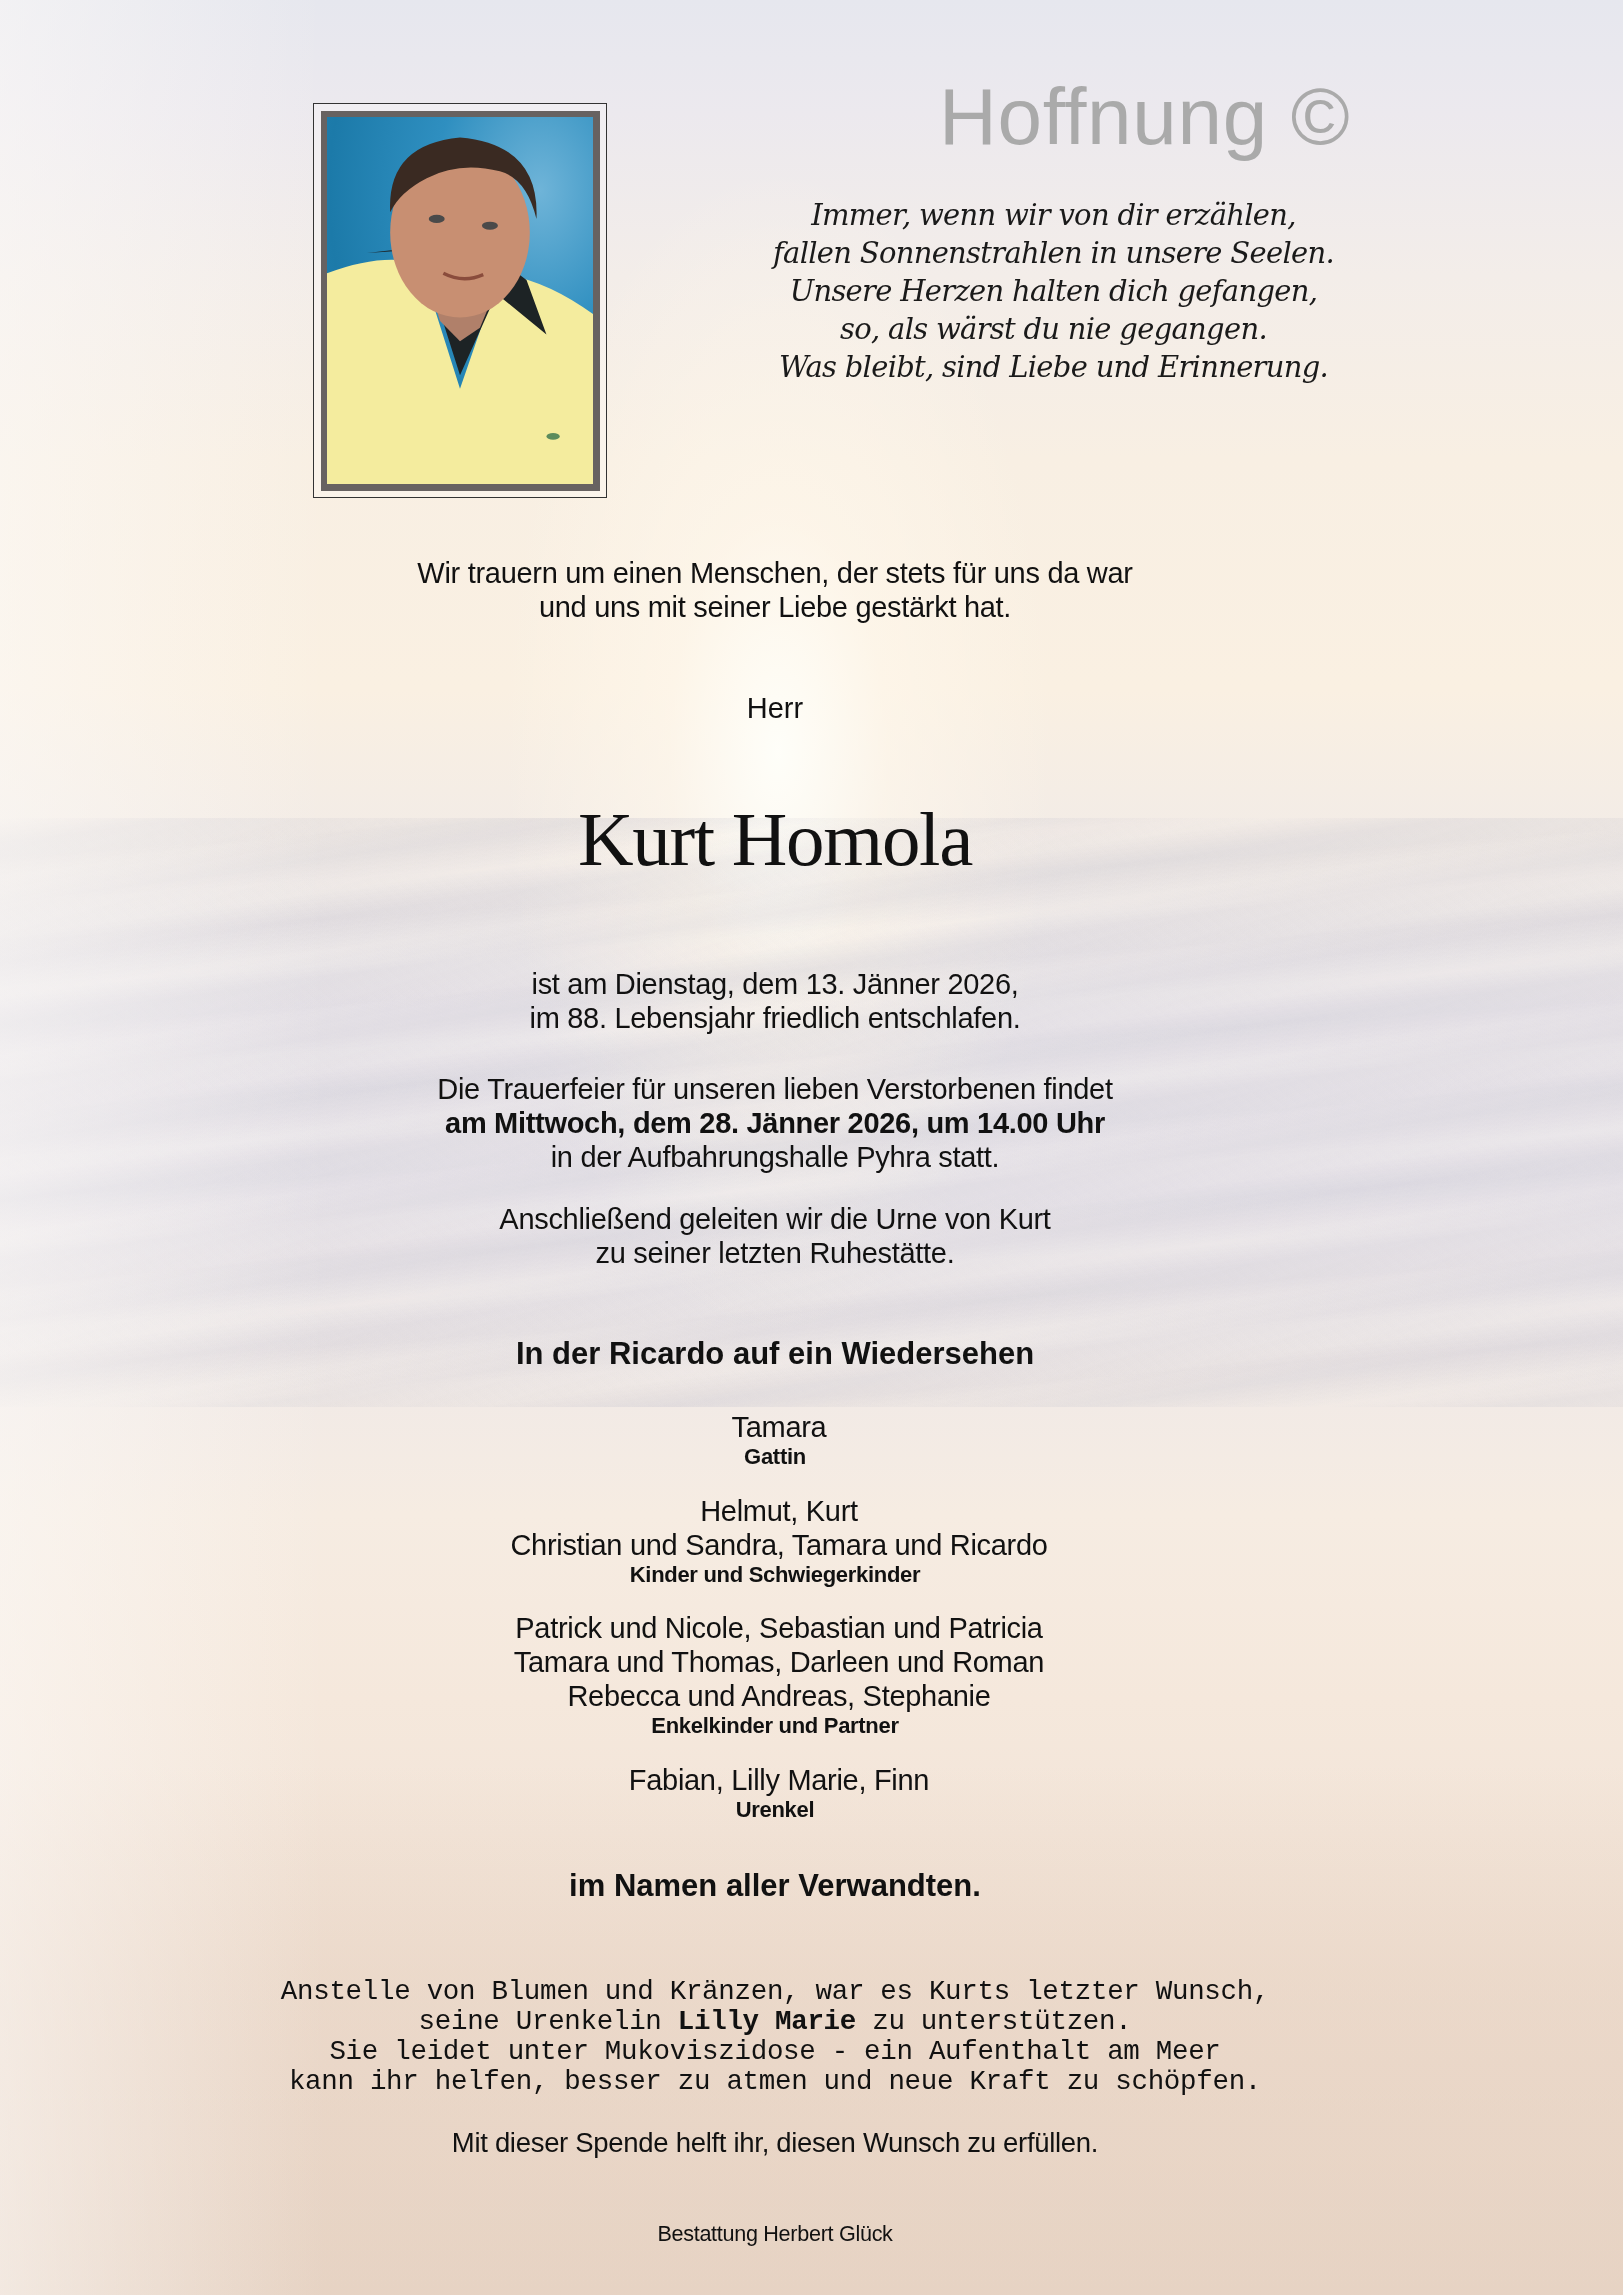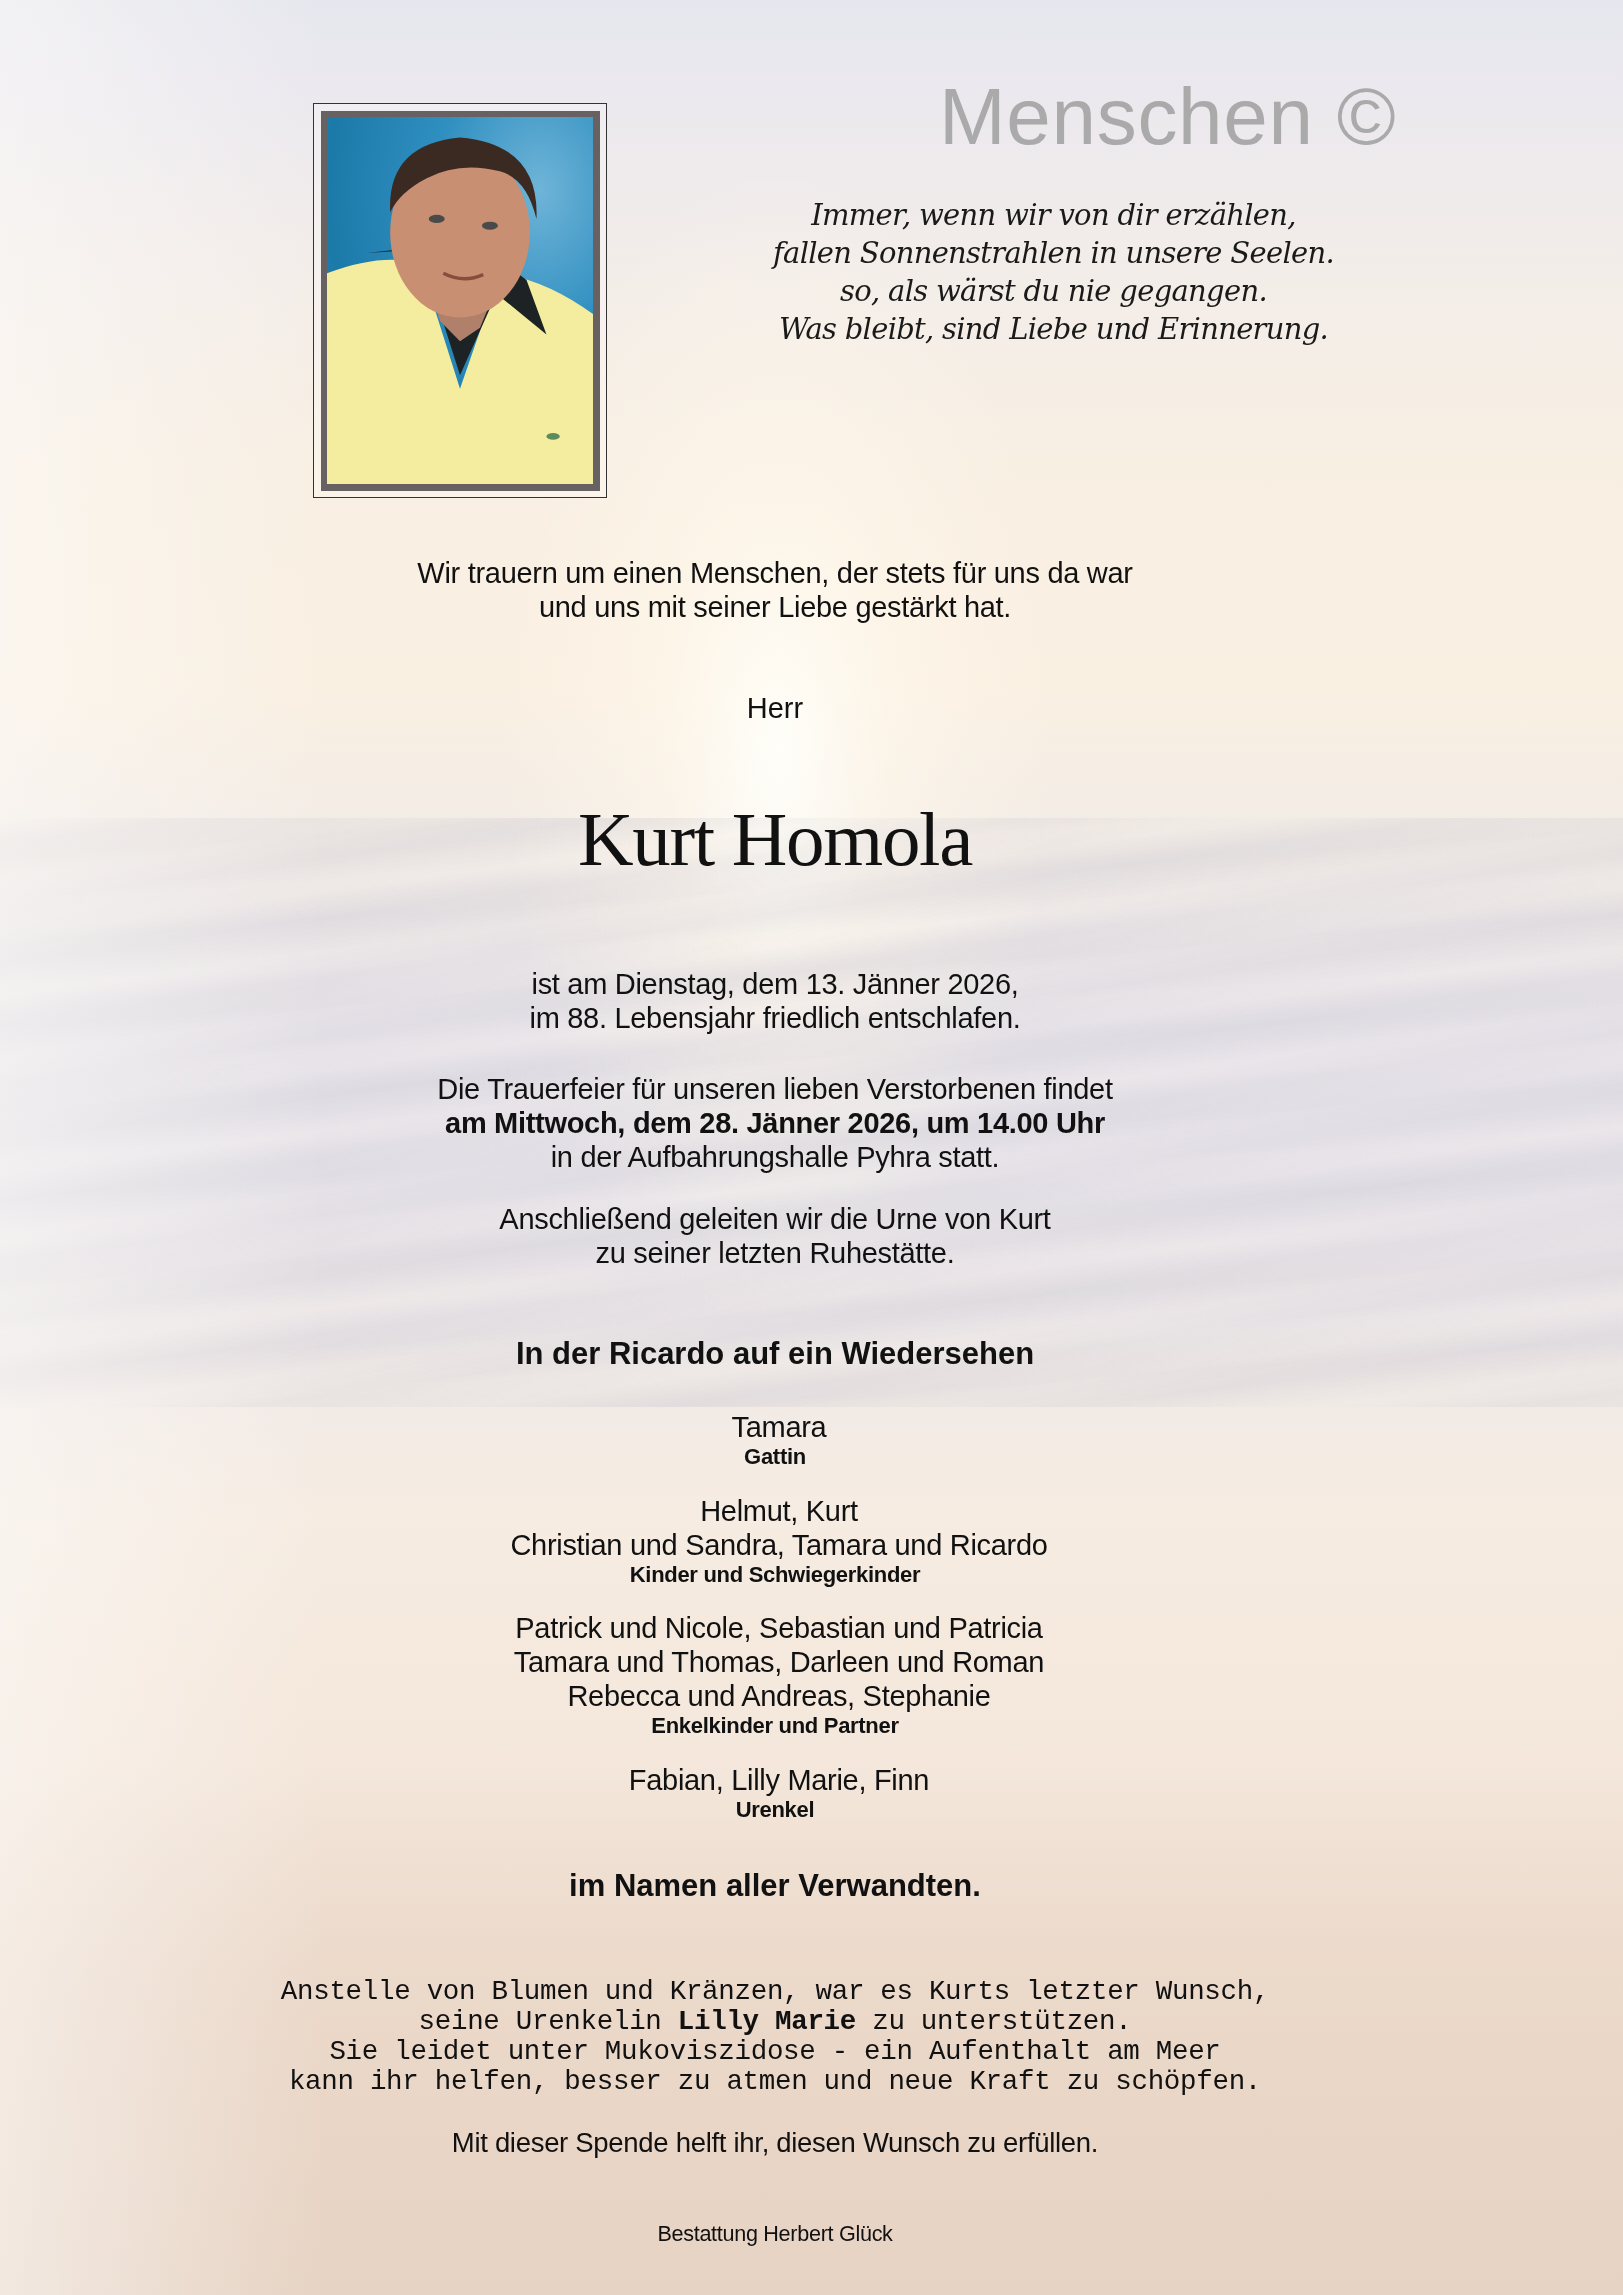--- a/index.html
+++ b/index.html
@@ -106,25 +106,26 @@
         <ellipse cx="245" cy="160" rx="12" ry="6" fill="#4a4a4a"></ellipse>
 
         <path d="M175 230 Q205 245 235 232" stroke="#8a4c3c" stroke-width="5" fill="none"></path>
 
         <ellipse cx="340" cy="470" rx="10" ry="5" fill="#5c8c5c"></ellipse>
       </svg>
     </div>
   </div>
 </div>
 
-<div class="copyright">Menschen ©</div>
+<div class="copyright">Hoffnung ©</div>
 
 <div class="poem">
   <div>Immer, wenn wir von dir erzählen,</div>
   <div>fallen Sonnenstrahlen in unsere Seelen.</div>
+  <div>Unsere Herzen halten dich gefangen,</div>
   <div>so, als wärst du nie gegangen.</div>
   <div>Was bleibt, sind Liebe und Erinnerung.</div>
 </div>
 
 <div class="center sans-44 intro">
   <div>Wir trauern um einen Menschen, der stets für uns da war</div>
   <div>und uns mit seiner Liebe gestärkt hat.</div>
 </div>
 
 <div class="center herr">Herr</div>

